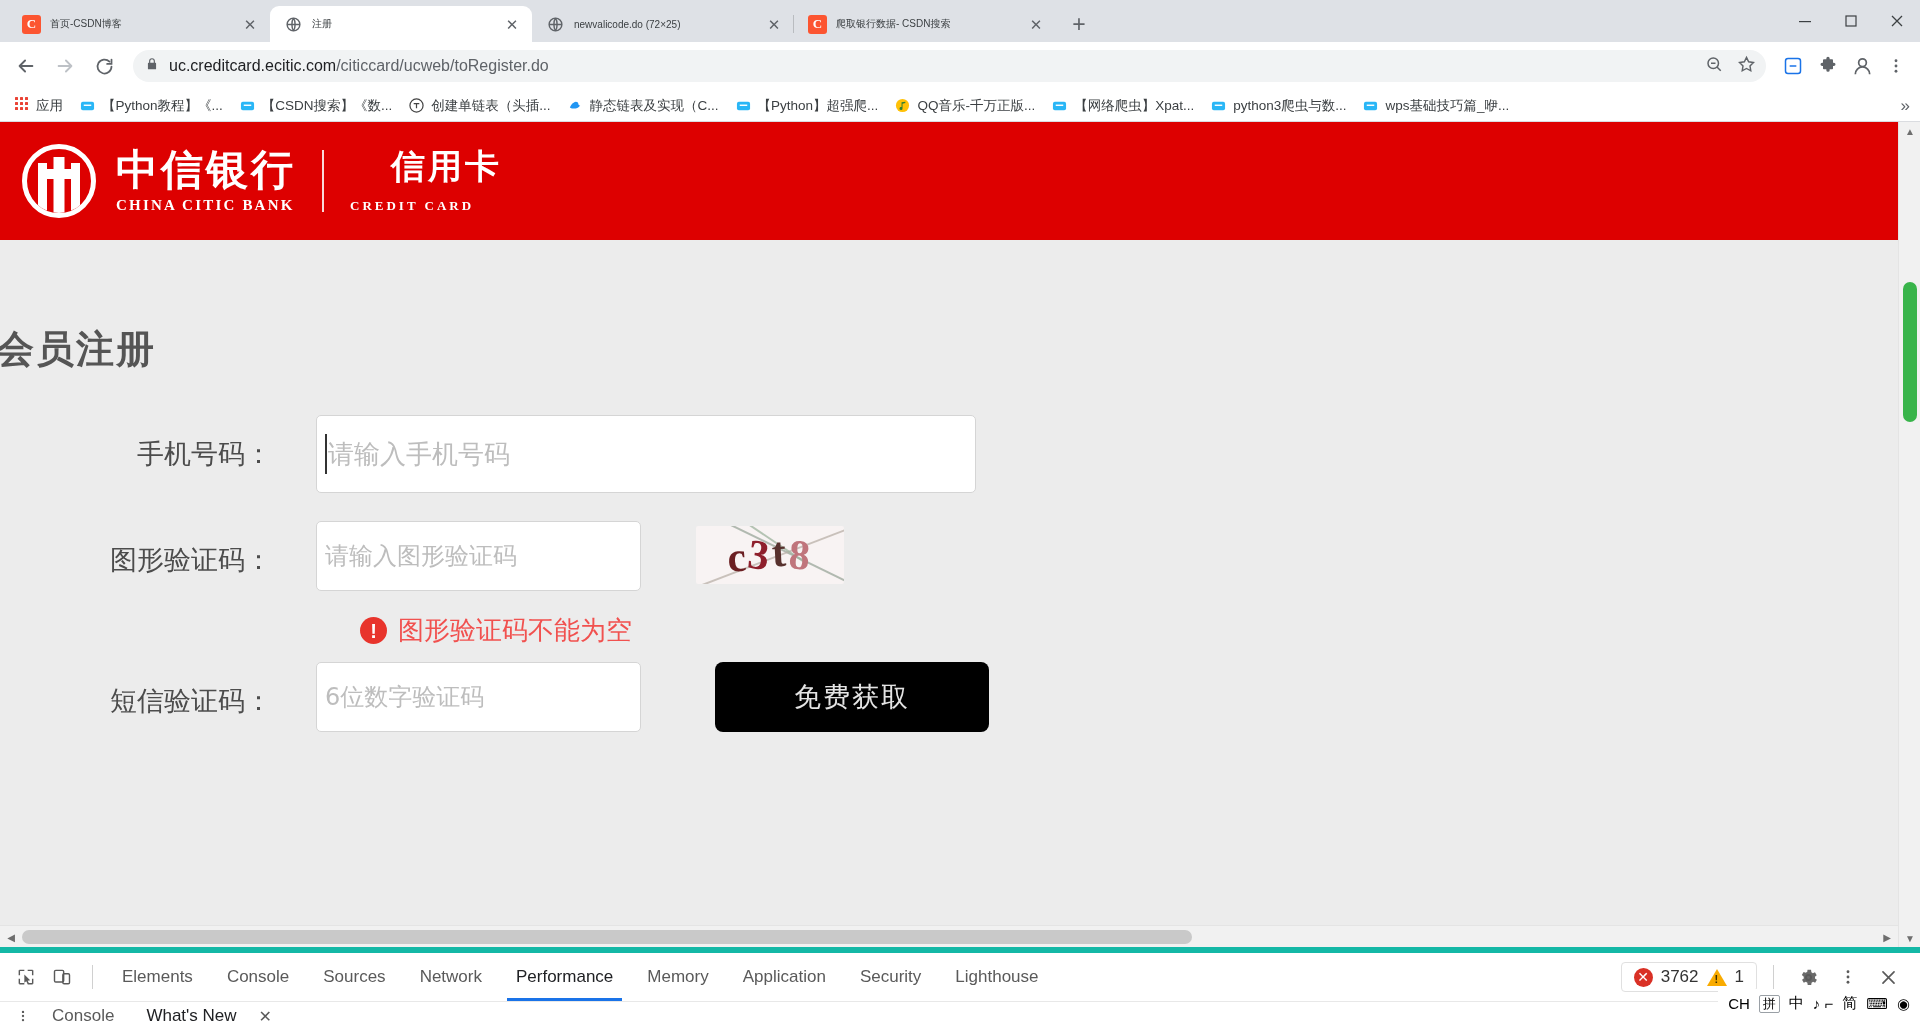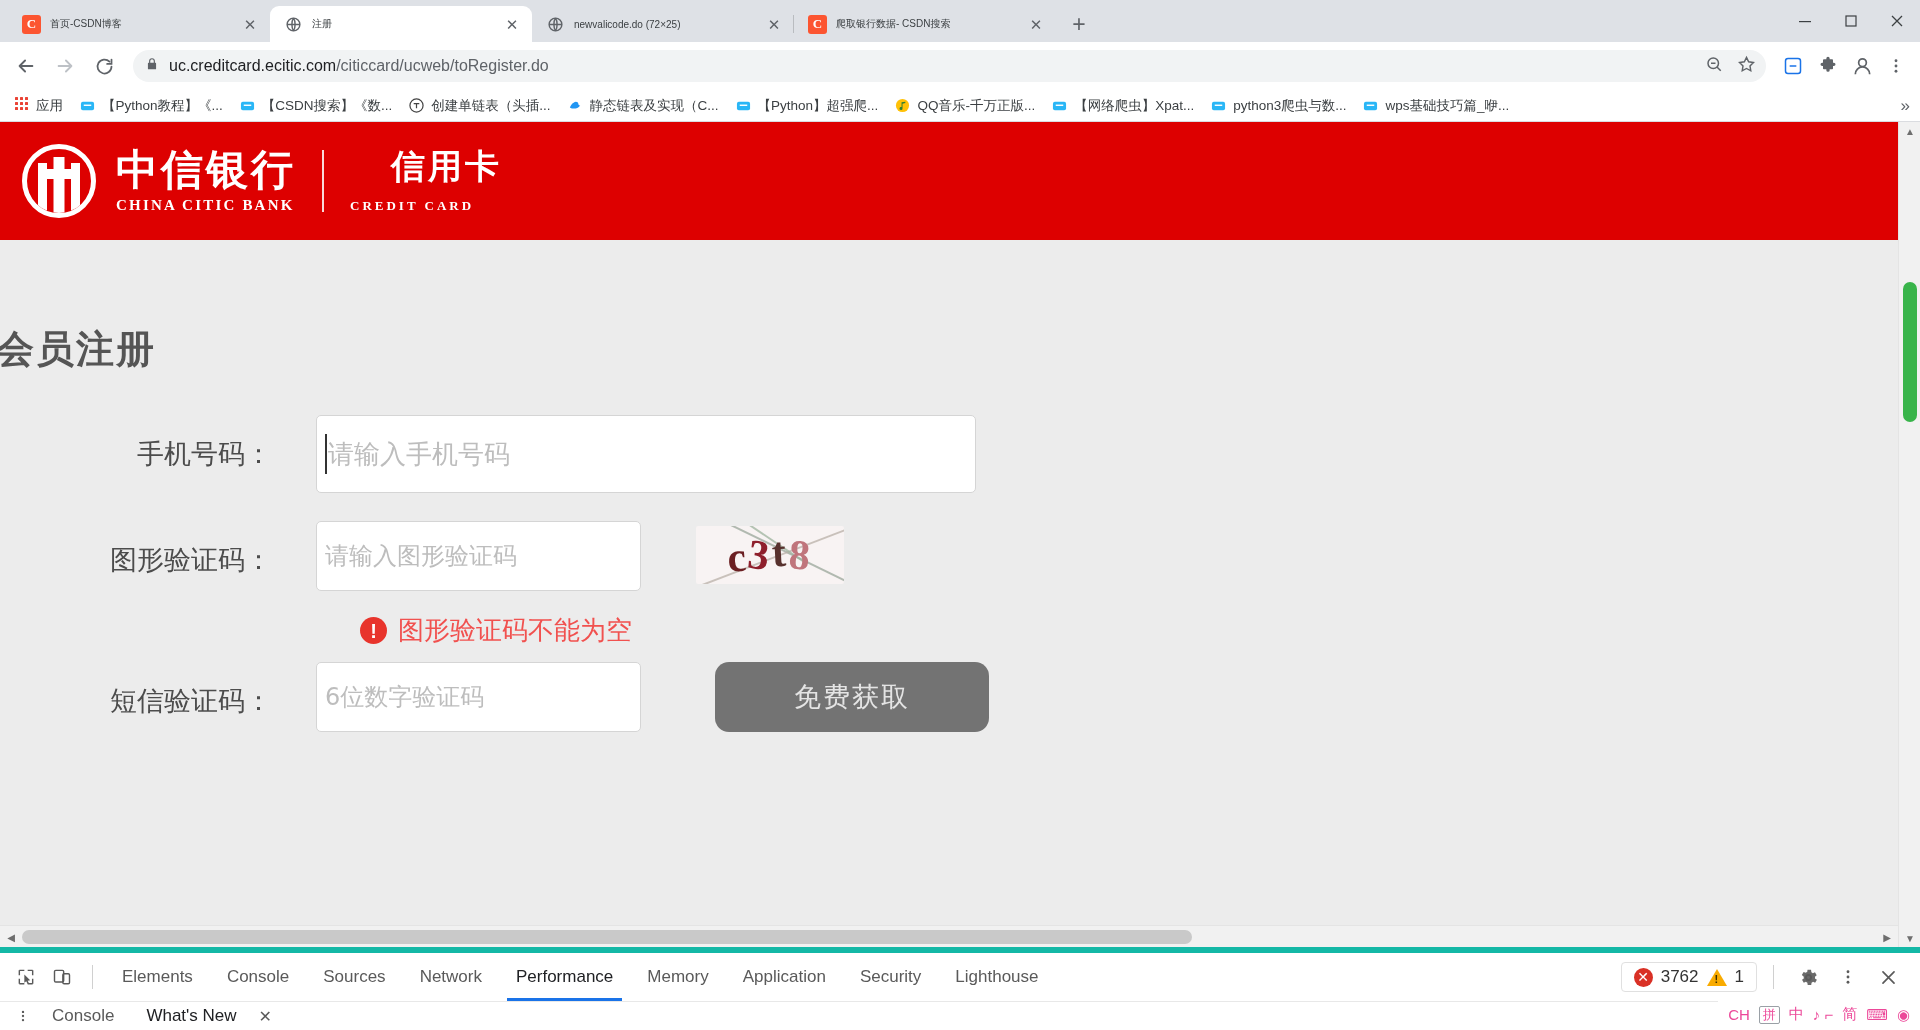--- a/index.html
+++ b/index.html
@@ -188,22 +188,22 @@
   .err-row { display: flex; align-items: center; margin: -14px 0 14px 330px; padding-left: 44px; gap: 11px; }
   .err-icon {
     width: 27px; height: 27px; border-radius: 50%; background: #e8342c;
     color: #fff; font-size: 20px; font-weight: bold; display: flex;
     align-items: center; justify-content: center; line-height: 1;
     font-family: "Liberation Sans", sans-serif; flex: 0 0 27px;
   }
   .err-text { font-size: 26px; color: #f1514f; font-family:"DejaVu Sans", sans-serif; }
 
   .getcode-btn {
-    width: 274px; height: 70px; margin-left: 74px; background: #737373;
-    border-radius: 14px; color: #e4e4e4; font-size: 27px;
+    width: 274px; height: 70px; margin-left: 74px; background: #000000;
+    border-radius: 8px; color: #e4e4e4; font-size: 27px;
     display: flex; align-items: center; justify-content: center;
     font-family: "DejaVu Sans", sans-serif; border: none; letter-spacing: 2px;
   }
 
   
   .vscroll {
     position: absolute; right: 0; top: 0; width: 22px; bottom: 0; background: #f1f1f1;
     border-left: 1px solid #e4e4e4; z-index: 5;
   }
   .vscroll .thumb {
@@ -259,22 +259,22 @@
     height: 29px; display: flex; align-items: center; padding-left: 10px; gap: 0;
     background: #ffffff; font-size: 17px; color: #3c4043; border-top: 1px solid #e8e8e8;
   }
   .dt-kebab { width: 26px; display:flex; align-items:center; justify-content:center; color:#5a5a5a; font-size:16px; letter-spacing:0; }
   .dt-ftab { padding: 0 16px; color: #5a5a5a; }
   .dt-ftab.active { color: #202124; }
   .dt-fclose { font-size: 16px; color: #5a5a5a; margin-left: 6px; }
 
   
   .ime {
-    position: absolute; right: 0; bottom: 1px; height: 29px; display: flex;
-    align-items: center; gap: 9px; padding: 0 10px; font-size: 15px; color: #ec4899;
+    position: absolute; right: 0; bottom: 12px; height: 29px; display: flex;
+    align-items: center; gap: 9px; padding: 0 10px; font-size: 15px; color: #000000;
     background: #fff;
   }
   .ime-box { border: 1px solid #9aa0a6; border-radius: 2px; padding: 0 3px; font-size: 13px; line-height: 16px; }
 </style>
 </head>
 <body>
 
 <div class="browser">
 
   <div class="tabstrip">

